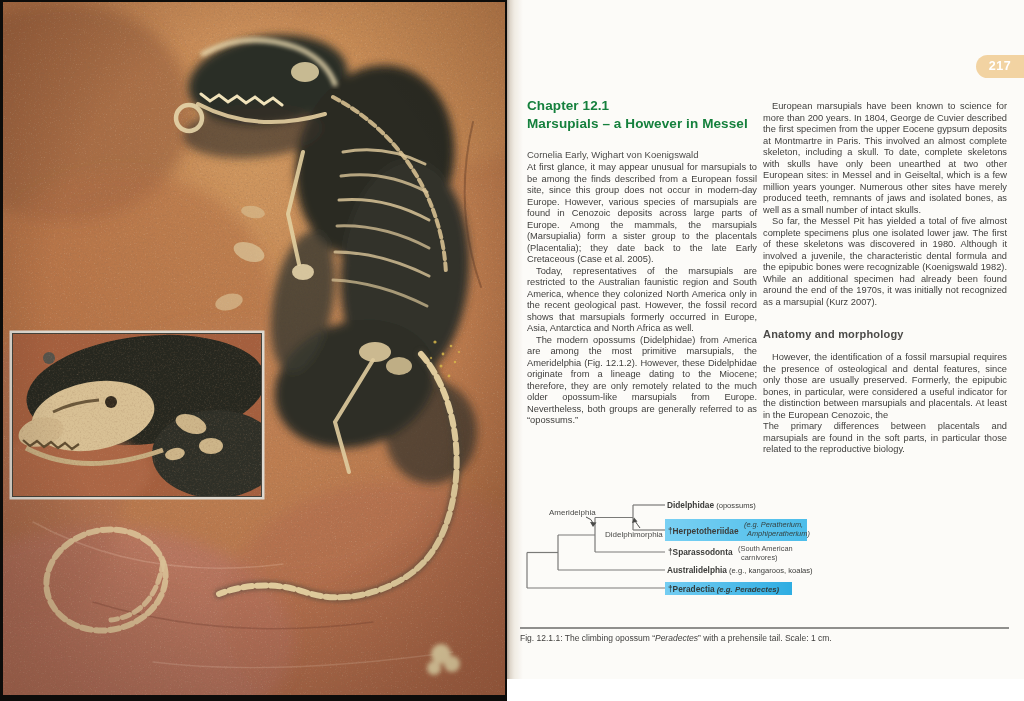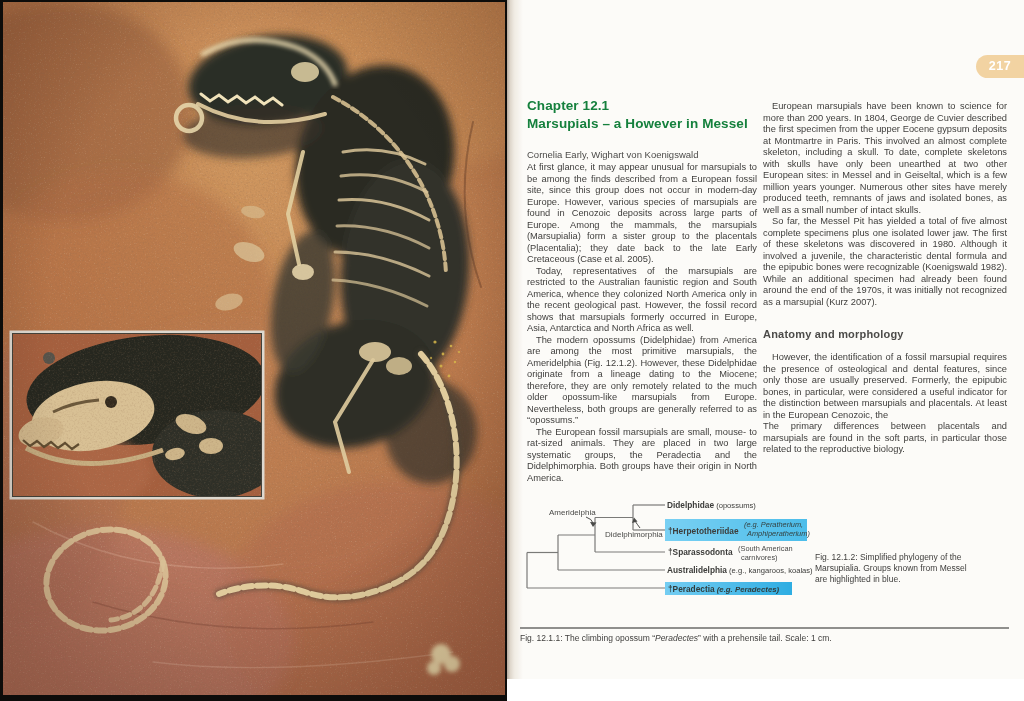--- a/index.html
+++ b/index.html
@@ -189,21 +189,20 @@
     <div class="col col-left">
       <div class="chapter-title">
         <div>Chapter 12.1</div>
         <div>Marsupials – a However in Messel</div>
       </div>
       <div class="authors">Cornelia Early, Wighart von Koenigswald</div>
       <div class="body-start">
         <p class="bp">At first glance, it may appear unusual for marsupials to be among the finds described from a European fossil site, since this group does not occur in modern-day Europe. However, various species of marsupials are found in Cenozoic deposits across large parts of Europe. Among the mammals, the marsupials (Marsupialia) form a sister group to the placentals (Placentalia); they date back to the late Early Cretaceous (Case et al. 2005).</p>
         <p class="bp ind">Today, representatives of the marsupials are restricted to the Australian faunistic region and South America, whence they colonized North America only in the recent geological past. However, the fossil record shows that marsupials formerly occurred in Europe, Asia, Antarctica and North Africa as well.</p>
         <p class="bp ind">The modern opossums (Didelphidae) from America are among the most primitive marsupials, the Ameridelphia (Fig. 12.1.2). However, these Didelphidae originate from a lineage dating to the Miocene; therefore, they are only remotely related to the much older opossum-like marsupials from Europe. Nevertheless, both groups are generally referred to as “opossums.”</p>
-        <p class="bp ind">The European fossil marsupials are small, mouse- to rat-sized animals. They are placed in two large systematic groups, the Peradectia and the Didelphimorphia. Both groups have their origin in North America.</p>
       </div>
     </div>
 
     <div class="col col-right">
       <p class="bp ind">European marsupials have been known to science for more than 200 years. In 1804, George de Cuvier described the first specimen from the upper Eocene gypsum deposits at Montmartre in Paris. This involved an almost complete skeleton, including a skull. To date, complete skeletons with skulls have only been unearthed at two other European sites: in Messel and in Geiseltal, which is a few million years younger. Numerous other sites have merely produced teeth, remnants of jaws and isolated bones, as well as a small number of intact skulls.</p>
       <p class="bp ind">So far, the Messel Pit has yielded a total of five almost complete specimens plus one isolated lower jaw. The first of these skeletons was discovered in 1980. Although it involved a juvenile, the characteristic dental formula and the epipubic bones were recognizable (Koenigswald 1982). While an additional specimen had already been found around the end of the 1970s, it was initially not recognized as a marsupial (Kurz 2007).</p>
       <div class="section-heading">Anatomy and morphology</div>
       <p class="bp ind">However, the identification of a fossil marsupial requires the presence of osteological and dental features, since only those are usually preserved. Formerly, the epipubic bones, in particular, were considered a useful indicator for the distinction between marsupials and placentals. At least in the European Cenozoic, the</p>
       <p class="bp">The primary differences between placentals and marsupials are found in the soft parts, in particular those related to the reproductive biology.</p>
     </div>
@@ -253,18 +252,17 @@
 
       <text x="149" y="63" font-size="8.3" font-weight="bold" fill="#3c3c3a">†Sparassodonta</text>
       <text x="219" y="59" font-size="7.4" fill="#4a4a48">(South American</text>
       <text x="222" y="68" font-size="7.4" fill="#4a4a48">carnivores)</text>
 
       <text x="148" y="81" font-size="8.3" fill="#3c3c3a"><tspan font-weight="bold">Australidelphia</tspan><tspan font-size="7.6"> (e.g., kangaroos, koalas)</tspan></text>
 
       <text x="149" y="100" font-size="8.3" fill="#303c3c"><tspan font-weight="bold">†Peradectia</tspan><tspan font-weight="bold" font-style="italic" font-size="7.8"> (e.g. Peradectes)</tspan></text>
     </svg>
 
-    <div class="fig2-caption">Fig. 12.1.2: Simplified phylogeny of the Marsupialia. Groups known from Messel are highlighted in blue.</div>
 
     <div class="rule"></div>
     <div class="fig1-caption"><span>Fig. 12.1.1: The climbing opossum “</span><span class="it">Peradectes</span><span>” with a prehensile tail. Scale: 1 cm.</span></div>
   </div>
 </div>
 
 </body></html>

